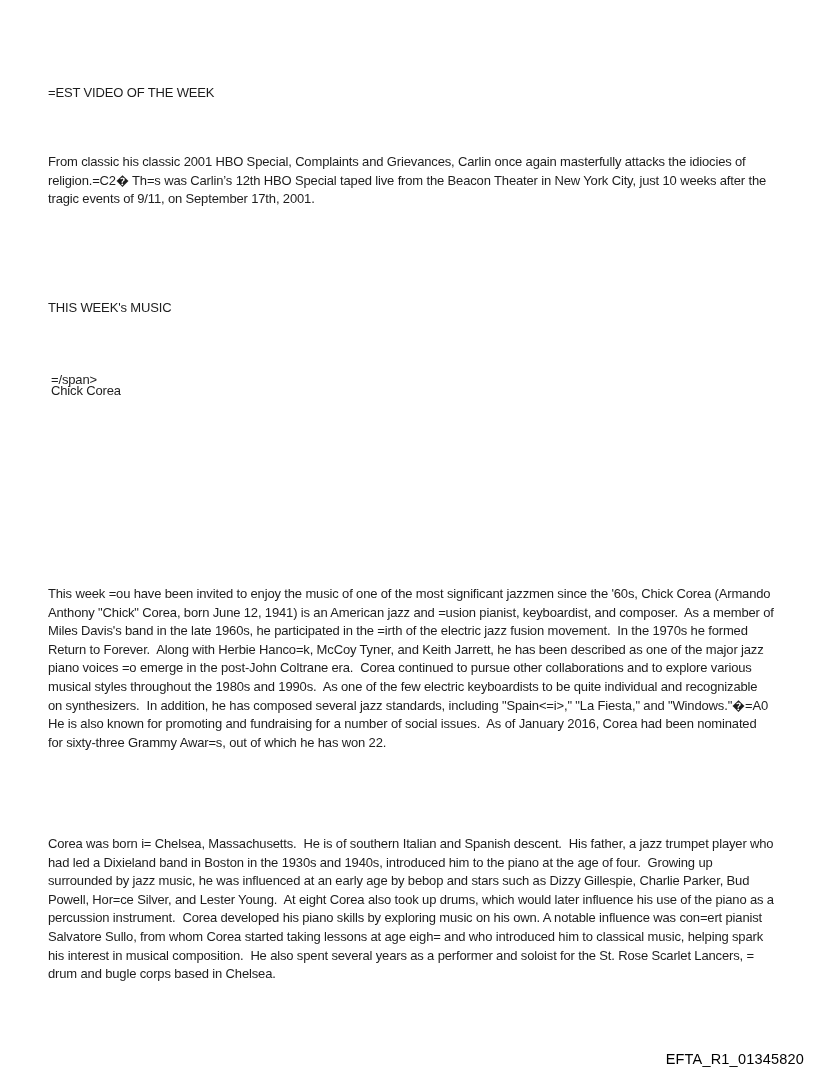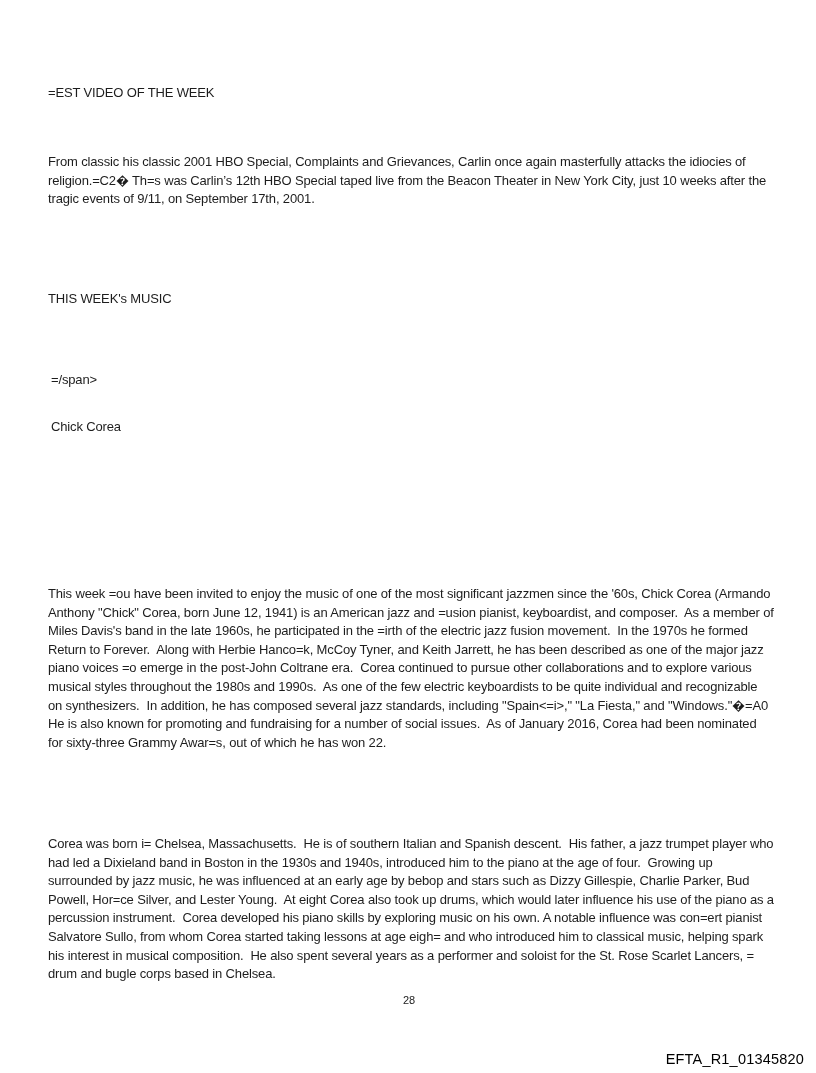--- a/index.html
+++ b/index.html
@@ -51,27 +51,26 @@
 </style>
 </head>
 <body>
 
 <div class="page">
 
   <div class="tb heading" style="top:84px">=EST VIDEO OF THE WEEK</div>
 
   <div class="tb" style="top:153px">From classic his classic 2001 HBO Special, Complaints and Grievances, Carlin once again masterfully attacks the idiocies of religion.=C2� Th=s was Carlin’s 12th HBO Special taped live from the Beacon Theater in New York City, just 10 weeks after the tragic events of 9/11, on September 17th, 2001.</div>
 
-  <div class="tb heading" style="top:290px">THIS WEEK's MUSIC</div>
+  <div class="tb heading" style="top:299px">THIS WEEK's MUSIC</div>
 
   <div class="tb heading indent1" style="top:371px">=/span&gt;</div>
 
-  <div class="tb heading indent1" style="top:418px">Chick Corea</div>
+  <div class="tb heading indent1" style="top:382px">Chick Corea</div>
 
   <div class="tb" style="top:585px">This week =ou have been invited to enjoy the music of one of the most significant jazzmen since the '60s, Chick Corea (Armando Anthony "Chick" Corea, born June 12, 1941) is an American jazz and =usion pianist, keyboardist, and composer.  As a member of Miles Davis's band in the late 1960s, he participated in the =irth of the electric jazz fusion movement.  In the 1970s he formed Return to Forever.  Along with Herbie Hanco=k, McCoy Tyner, and Keith Jarrett, he has been described as one of the major jazz piano voices =o emerge in the post-John Coltrane era.  Corea continued to pursue other collaborations and to explore various musical styles throughout the 1980s and 1990s.  As one of the few electric keyboardists to be quite individual and recognizable on synthesizers.  In addition, he has composed several jazz standards, including "Spain&lt;=i&gt;," "La Fiesta," and "Windows."�=A0 He is also known for promoting and fundraising for a number of social issues.  As of January 2016, Corea had been nominated for sixty-three Grammy Awar=s, out of which he has won 22.</div>
 
   <div class="tb" style="top:835px">Corea was born i= Chelsea, Massachusetts.  He is of southern Italian and Spanish descent.  His father, a jazz trumpet player who had led a Dixieland band in Boston in the 1930s and 1940s, introduced him to the piano at the age of four.  Growing up surrounded by jazz music, he was influenced at an early age by bebop and stars such as Dizzy Gillespie, Charlie Parker, Bud Powell, Hor=ce Silver, and Lester Young.  At eight Corea also took up drums, which would later influence his use of the piano as a percussion instrument.  Corea developed his piano skills by exploring music on his own. A notable influence was con=ert pianist Salvatore Sullo, from whom Corea started taking lessons at age eigh= and who introduced him to classical music, helping spark his interest in musical composition.  He also spent several years as a performer and soloist for the St. Rose Scarlet Lancers, = drum and bugle corps based in Chelsea.</div>
 
-  <div class="page-number">28</div>
 
   <div class="bates">EFTA_R1_01345820</div>
 
 </div>
 
 </body></html>

